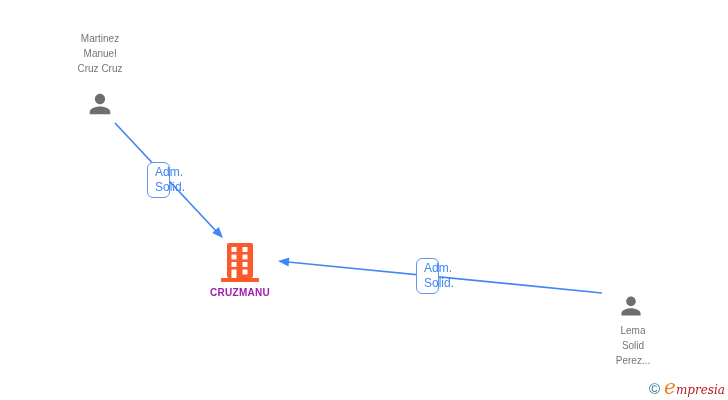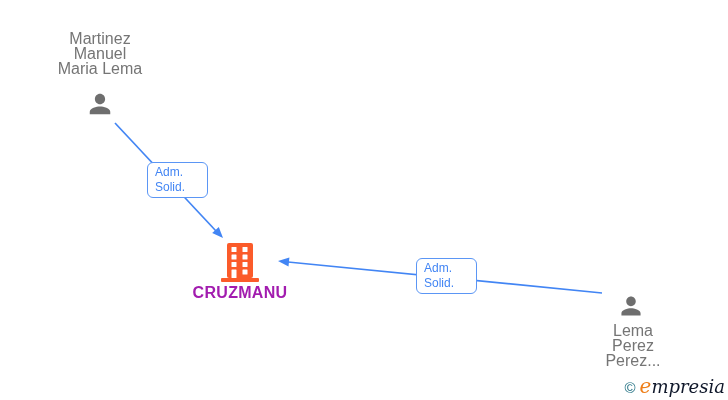--- a/index.html
+++ b/index.html
@@ -14,37 +14,37 @@
   .edges {
     position: absolute;
     left: 0; top: 0;
     z-index: 1;
   }
   .node-label {
     position: absolute;
     width: 120px;
     text-align: center;
     color: #757575;
-    font-size: 16px;
+    font-size: 10px;
     line-height: 15px;
     z-index: 2;
   }
   .company-name {
     font-weight: bold;
     color: #a21caf;
     letter-spacing: 0.3px;
   }
   .node-icon {
     position: absolute;
     z-index: 2;
     cursor: pointer;
   }
   .edge-label {
     position: absolute;
-    width: 61px;
+    width: 23px;
     height: 36px;
     box-sizing: border-box;
     background: #ffffff;
     border: 1.5px solid #5b96f5;
     border-radius: 6px;
     color: #4285f4;
     font-size: 12px;
     line-height: 15px;
     padding-left: 7px;
     display: flex;
@@ -67,42 +67,42 @@
     margin-right: 4px;
   }
   .wm-initial {
     color: #ee7f1a;
     font-family: "DejaVu Serif", serif;
     font-style: italic;
     font-size: 20px;
     line-height: 20px;
   }
   .wm-rest {
-    color: #0f172a;
+    color: #b91c1c;
     font-family: "DejaVu Serif", serif;
     font-style: italic;
-    font-size: 18px;
+    font-size: 12px;
   }
 </style>
 </head>
 <body>
 
 <div class="canvas">
 
   <svg class="edges" width="728" height="400" viewBox="0 0 728 400">
     <line x1="115" y1="123" x2="216" y2="231" stroke="#4285f4" stroke-width="1.7"></line>
     <polygon points="223,238 212.2,232.9 218.8,226.9" fill="#4285f4"></polygon>
     <line x1="602" y1="293" x2="288" y2="262" stroke="#4285f4" stroke-width="1.7"></line>
     <polygon points="278,261 289.4,257.6 288.5,266.6" fill="#4285f4"></polygon>
   </svg>
 
   <div class="node-label" style="left:40px; top:31px;">
     <div>Martinez</div>
     <div>Manuel</div>
-    <div>Maria Lema</div>
+    <div>Cruz Cruz</div>
   </div>
   <div class="node-icon" style="left:85px; top:89px;">
     <svg width="30" height="30" viewBox="0 0 24 24">
       <path fill="#6e6e6e" d="M12 12.2c2.3 0 4.1-1.9 4.1-4.2S14.3 3.8 12 3.8 7.9 5.7 7.9 8s1.8 4.2 4.1 4.2zm0 1.8c-2.8 0-8.2 1.4-8.2 4.2v2h16.4v-2c0-2.8-5.4-4.2-8.2-4.2z"></path>
     </svg>
   </div>
 
   <div class="edge-label" style="left:147px; top:162px;">
     <div>Adm.</div>
     <div>Solid.</div>
@@ -131,21 +131,21 @@
     <div>Solid.</div>
   </div>
 
   <div class="node-icon" style="left:617px; top:292px;">
     <svg width="28" height="28" viewBox="0 0 24 24">
       <path fill="#6e6e6e" d="M12 12.2c2.3 0 4.1-1.9 4.1-4.2S14.3 3.8 12 3.8 7.9 5.7 7.9 8s1.8 4.2 4.1 4.2zm0 1.8c-2.8 0-8.2 1.4-8.2 4.2v2h16.4v-2c0-2.8-5.4-4.2-8.2-4.2z"></path>
     </svg>
   </div>
   <div class="node-label" style="left:573px; top:323px;">
     <div>Lema</div>
-    <div>Perez</div>
+    <div>Solid</div>
     <div>Perez...</div>
   </div>
 
   <div class="watermark">
     <span class="wm-copy">©</span>
     <span class="wm-initial">e</span>
     <span class="wm-rest">mpresia</span>
   </div>
 
 </div>

